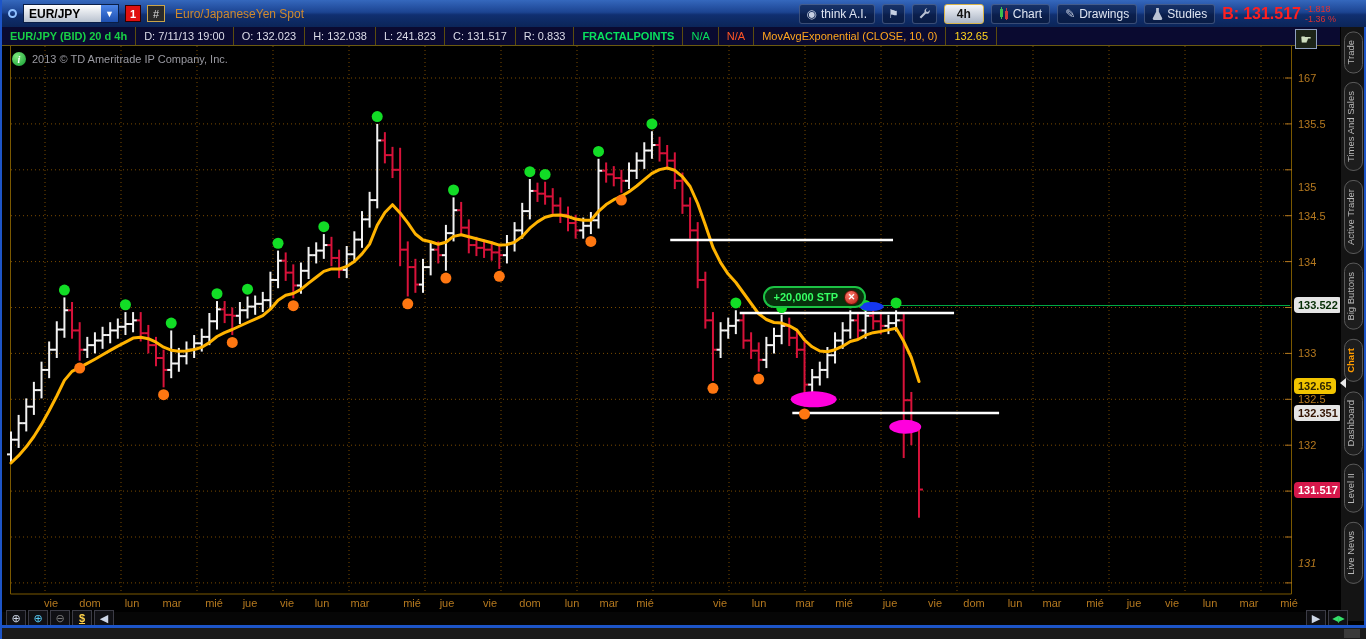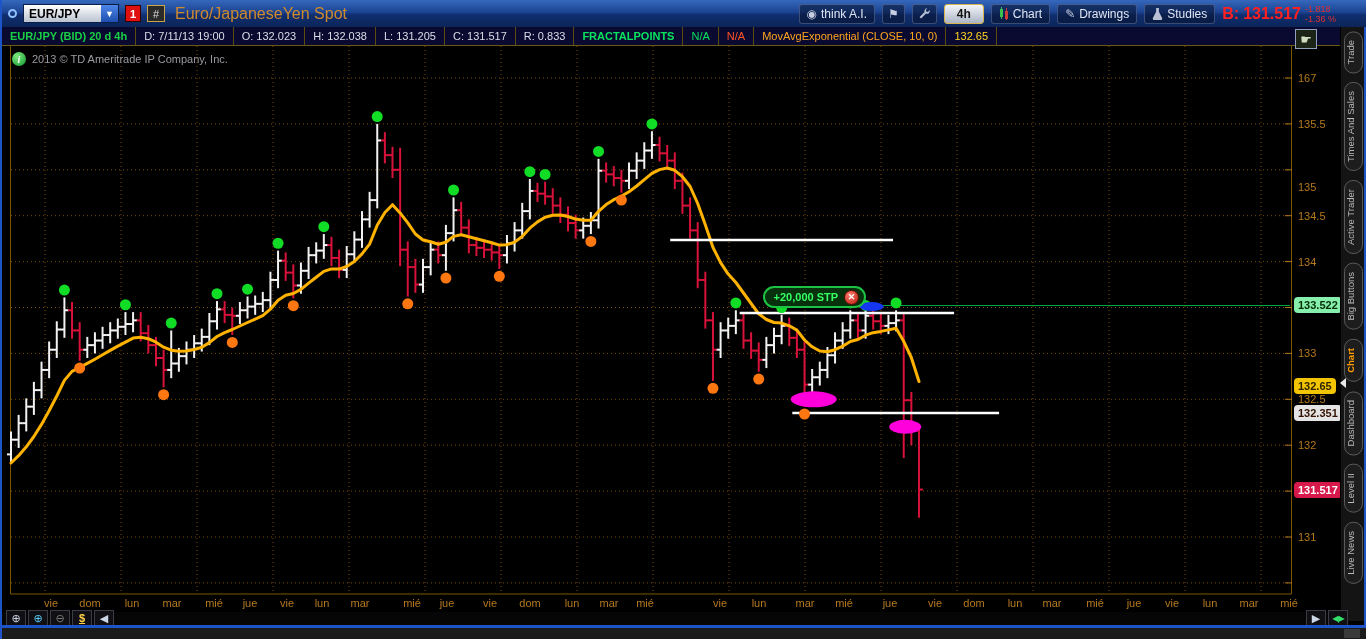--- a/index.html
+++ b/index.html
@@ -14,21 +14,21 @@
     display:flex; align-items:center; gap:6px; padding:0 6px; }
   .win-bullet { width:9px; height:9px; border:2px solid #8fc0ff; border-radius:50%; background:transparent; }
   .symbol-box { display:flex; align-items:center; height:19px; background:linear-gradient(#ffffff,#b9c2cf);
     border:1px solid #0a1e46; width:96px; padding-left:5px; font-size:12px; font-weight:bold; color:#000; }
   .symbol-dd { margin-left:auto; width:17px; height:17px; background:linear-gradient(#4d86e8,#1d4fb0);
     color:#fff; font-size:9px; display:flex; align-items:center; justify-content:center; }
   .count-badge { min-width:16px; height:17px; background:#e01010; border:1px solid #300;
     color:#fff; font-size:11px; font-weight:bold; display:flex; align-items:center; justify-content:center; }
   .hash-btn { width:18px; height:17px; background:#2a2a2a; border:1px solid #c9a44a; color:#ddd;
     font-size:11px; display:flex; align-items:center; justify-content:center; }
-  .symbol-desc { color:#cf8a2e; font-size:16px; margin-left:4px; }
+  .symbol-desc { color:#cf8a2e; font-size:12px; margin-left:4px; }
   .tb-right { margin-left:auto; display:flex; align-items:center; gap:7px; }
   .tb-btn { display:flex; align-items:center; gap:4px; color:#dfe5f2; font-size:12px;
     background:rgba(8,18,48,.55); border:1px solid rgba(150,170,210,.35); border-radius:3px;
     height:20px; padding:0 7px; }
   .tb-ic { font-size:12px; color:#c6cfe2; line-height:1; }
   .tf-btn { background:linear-gradient(#f4f6fa,#aab4c4); color:#111; font-weight:bold;
     border:1px solid #d8b44a; width:40px; justify-content:center; }
   .bid-block { display:flex; align-items:center; gap:4px; margin-right:26px; }
   .bid-label,.bid-price { color:#ff2020; font-weight:bold; font-size:16px; }
   .bid-chg { display:flex; flex-direction:column; font-size:9px; color:#e03030; line-height:10px; }
@@ -154,21 +154,21 @@
         </span>
       </div>
     </div>
   </div>
 
   <div class="datarow">
     <div class="cell sym">EUR/JPY (BID) 20 d 4h</div>
     <div class="cell">D: 7/11/13 19:00</div>
     <div class="cell">O: 132.023</div>
     <div class="cell">H: 132.038</div>
-    <div class="cell">L: 131.205</div>
+    <div class="cell">L: 241.823</div>
     <div class="cell">C: 131.517</div>
     <div class="cell">R: 0.833</div>
     <div class="cell fract">FRACTALPOINTS</div>
     <div class="cell na-g">N/A</div>
     <div class="cell na-r">N/A</div>
     <div class="cell mov">MovAvgExponential (CLOSE, 10, 0)</div>
     <div class="cell movval">132.65</div>
   </div>
 
   <div class="chart-wrap">
@@ -631,23 +631,23 @@
   <div class="ptick" style="top: 26px;">167</div>
       <div class="ptick" style="top: 71.9px;">135.5</div>
       <div class="ptick" style="top: 135px;">135</div>
       <div class="ptick" style="top: 163.7px;">134.5</div>
       <div class="ptick" style="top: 209.6px;">134</div>
       <div class="ptick" style="top: 255.5px;">133.5</div>
       <div class="ptick" style="top: 301.4px;">133</div>
       <div class="ptick" style="top: 347.3px;">132.5</div>
       <div class="ptick" style="top: 393.2px;">132</div>
       <div class="ptick" style="top: 439.1px;">131.5</div>
-      <div class="ptick" style="top: 485px;">131</div>
+      <div class="ptick" style="top: 511px; font-style: italic;">131</div>
       <div class="ptick" style="top: 562px;">130.5</div>
-      <div class="pbadge" style="background: #86efac; color: rgb(6, 46, 6); top: 251.48px;">133.522</div>
+      <div class="pbadge" style="background: #e5e5e5; color: rgb(6, 46, 6); top: 251.48px;">133.522</div>
       <div class="pbadge" style="background: rgb(242, 197, 0); color: rgb(46, 36, 2); top: 331.53px;">132.65</div>
       <div class="pbadge" style="background: #e5e5e5; color: rgb(51, 19, 2); top: 358.978px;">132.351</div>
       <div class="pbadge" style="background: rgb(214, 24, 75); color: rgb(255, 255, 255); top: 435.539px;">131.517</div>
     </div>
 
   <div class="side-tabs" id="sideTabs">
     <div class="side-blue"></div>
   <div class="vtab">Trade</div>
       <div class="vtab">Times And Sales</div>
       <div class="vtab">Active Trader</div>

